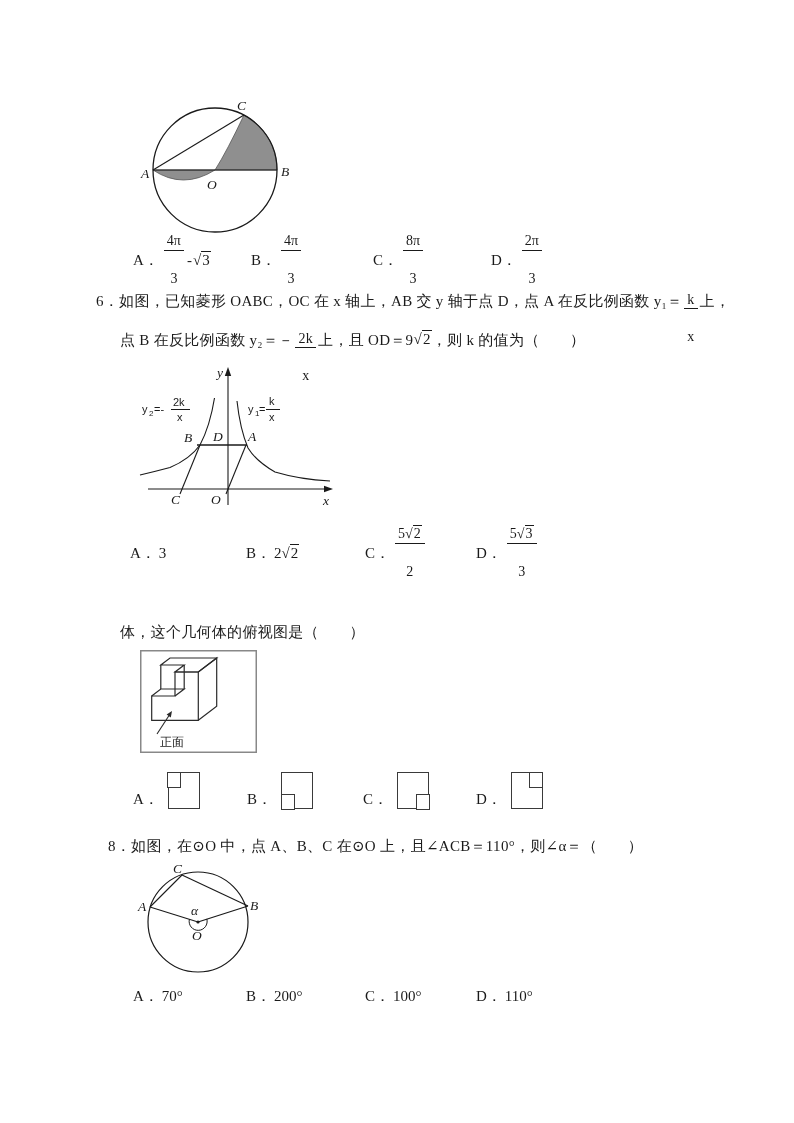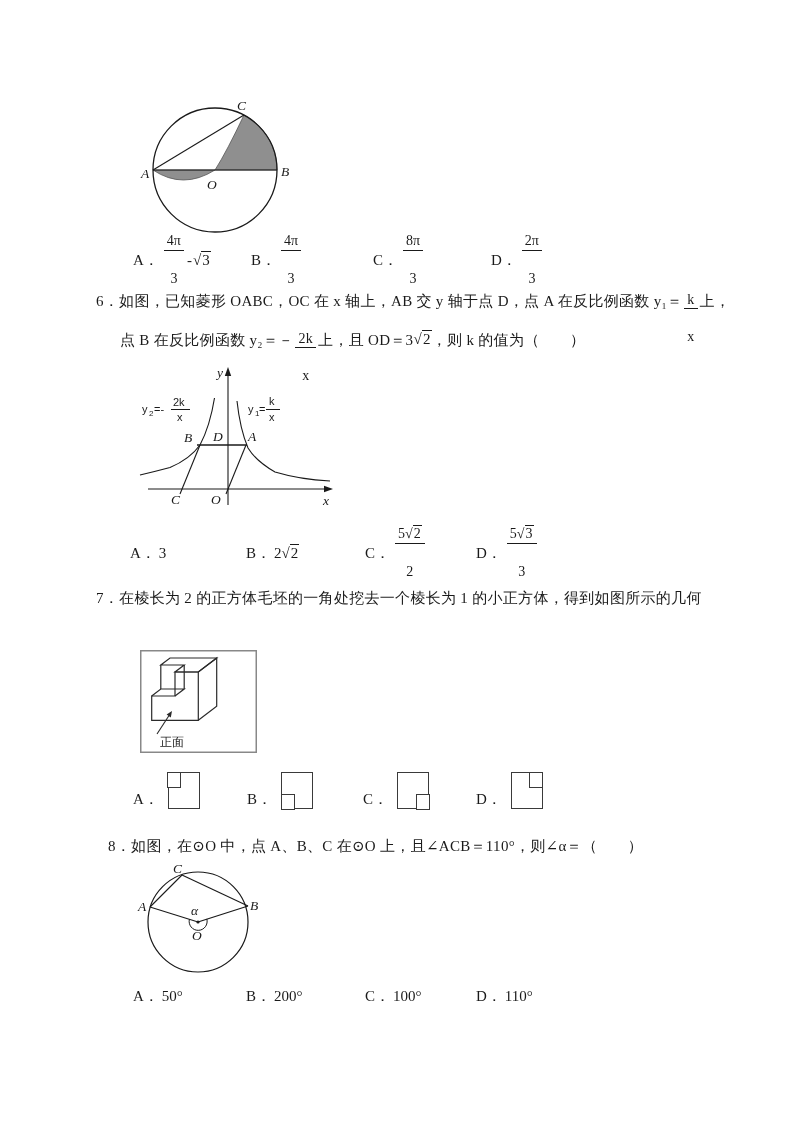--- a/index.html
+++ b/index.html
@@ -87,21 +87,21 @@
         <span class="den">x</span>
       </span>
       <span>上，</span>
   </div>
   <div class="abs qline" style="left:120px;top:331px">
     <span>点 B 在反比例函数 y₂＝－</span>
       <span class="frac">
         <span class="num">2k</span>
         <span class="den">x</span>
       </span>
-      <span>上，且 OD＝3</span>
+      <span>上，且 OD＝9</span>
       <span class="sqrt"><span class="rad">√</span><span class="radicand">2</span></span>
       <span>，则 k 的值为（　　）</span>
   </div>
 
   <svg style="left:140px;top:364px" width="200" height="145" viewBox="0 0 200 145">
     <line x1="88" y1="141" x2="88" y2="9" stroke="#1a1a1a" stroke-width="1.1"></line>
     <polygon points="88,3 84.8,12 91.2,12" fill="#1a1a1a"></polygon>
     <line x1="8" y1="125" x2="188" y2="125" stroke="#1a1a1a" stroke-width="1.1"></line>
     <polygon points="193,125 184,121.8 184,128.2" fill="#1a1a1a"></polygon>
     <path d="M74.5,34 Q70,62 60,81 Q50,95 30,103.5 Q15,107.5 0,111" fill="none" stroke="#1a1a1a" stroke-width="1.1"></path>
@@ -150,21 +150,21 @@
       </span>
   </div>
   <div class="opt" style="left:476px;top:531px">
     <span class="olabel">D．</span>
     <span class="frac">
         <span class="num"><span>5</span><span class="rad">√</span><span class="radicand">3</span></span>
         <span class="den">3</span>
       </span>
   </div>
 
-  <div class="abs" style="left:96px;top:589px;font-size:15px;letter-spacing:0.3px">7．在棱长为 2 的正方体毛坯的一角处挖去一个棱长为 1 的小正方体，得到如图所示的几何</div>
+  <div class="abs" style="left:120px;top:623px;font-size:15px;letter-spacing:0.3px">体，这个几何体的俯视图是（　　）</div>
 
   <svg style="left:140px;top:650px" width="117" height="103" viewBox="0 0 117 103">
     <rect x="0.75" y="0.75" width="115.5" height="101.5" fill="none" stroke="#888" stroke-width="1.5"></rect>
     <g fill="none" stroke="#2a2a2a" stroke-width="1.2" stroke-linejoin="miter">
       <path d="M11.7,46 L35,46 L35,22 L58.3,22 L58.3,70.3 L11.7,70.3 Z"></path>
       <path d="M35,22 L58.3,22 L76.7,8 L30,8 L20.8,15 L44.2,15 Z"></path>
       <path d="M58.3,22 L76.7,8 L76.7,56.3 L58.3,70.3"></path>
       <path d="M11.7,46 L20.8,39 L44.2,39 L35,46"></path>
       <path d="M20.8,15 L20.8,39 M44.2,15 L44.2,39"></path>
     </g>
@@ -210,21 +210,21 @@
     <path d="M54.4,56.2 A9 9 0 1 0 71.8,55.9" fill="none" stroke="#1a1a1a" stroke-width="1"></path>
     <text class="lbl" x="38" y="10">C</text>
     <text class="lbl" x="3" y="48">A</text>
     <text class="lbl" x="115" y="47">B</text>
     <text class="lbl" x="57" y="77">O</text>
     <text class="lbl" x="56" y="52">α</text>
   </svg>
 
   <div class="opt" style="left:133px;top:984px;height:24px">
     <span class="olabel">A．</span>
-    <span>50°</span>
+    <span>70°</span>
   </div>
   <div class="opt" style="left:246px;top:984px;height:24px">
     <span class="olabel">B．</span>
     <span>200°</span>
   </div>
   <div class="opt" style="left:365px;top:984px;height:24px">
     <span class="olabel">C．</span>
     <span>100°</span>
   </div>
   <div class="opt" style="left:476px;top:984px;height:24px">

